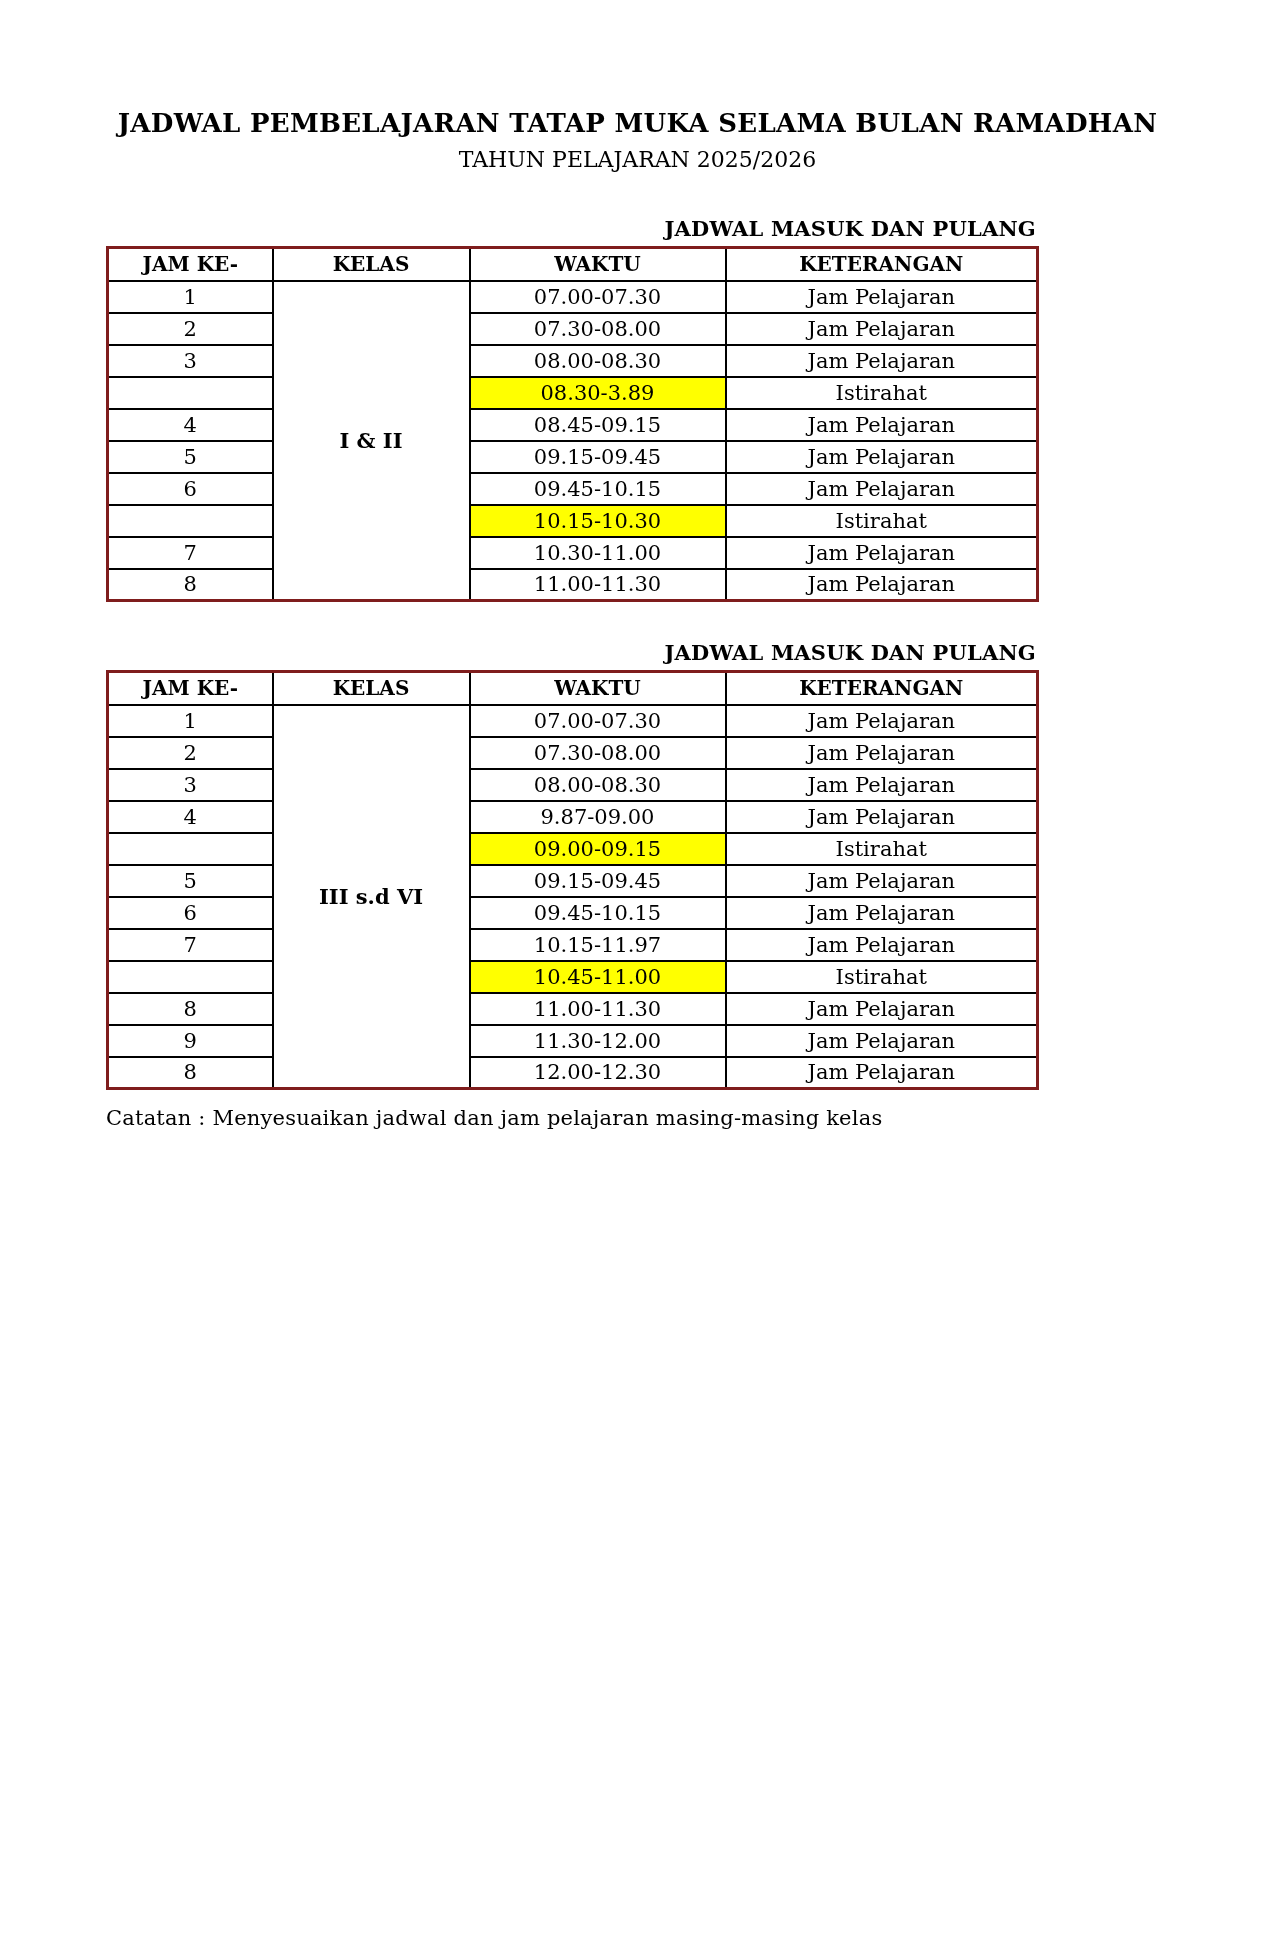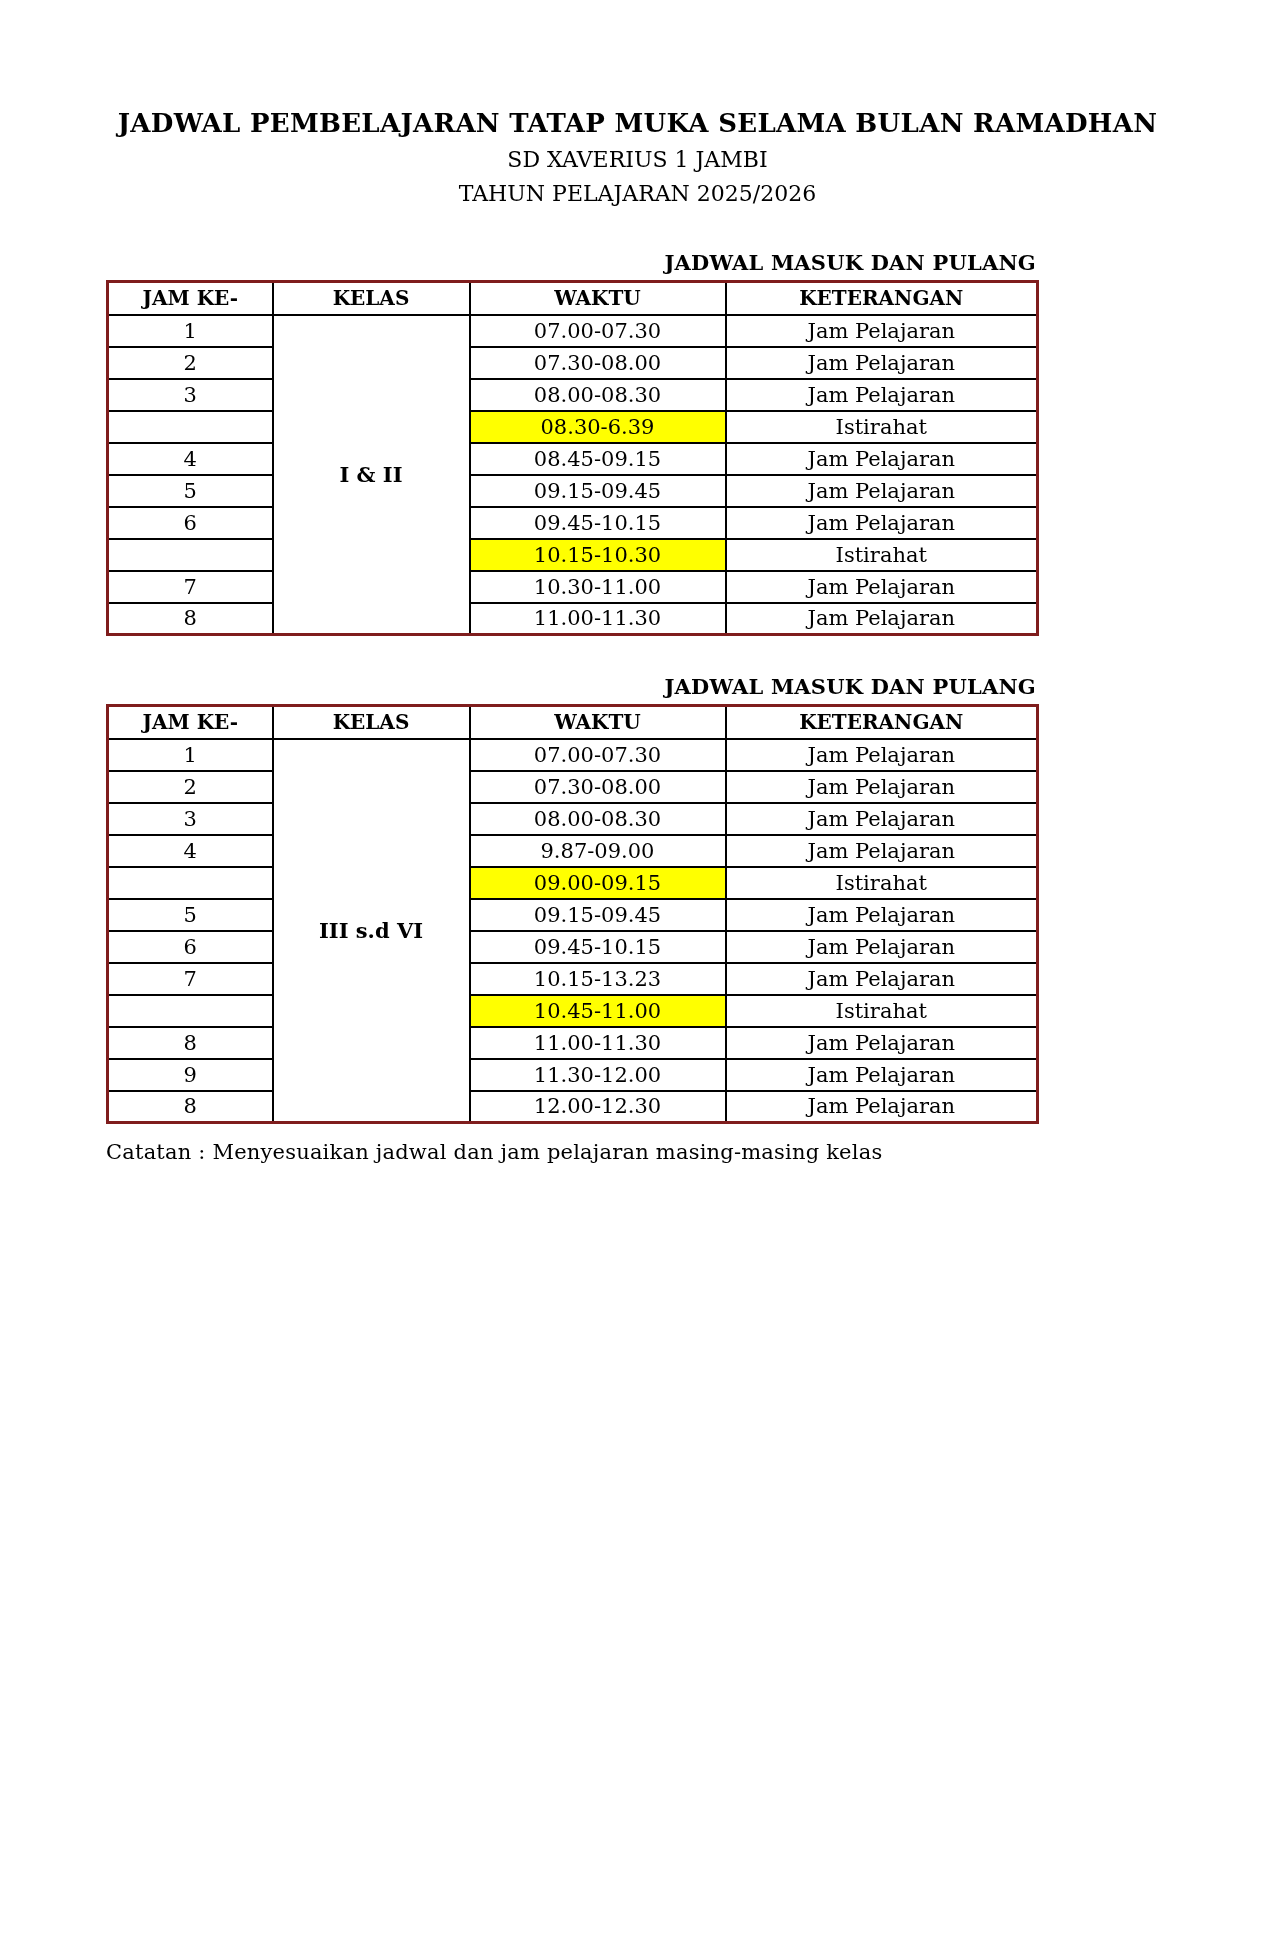--- a/index.html
+++ b/index.html
@@ -75,21 +75,20 @@
     font-size: 21px;
     font-weight: normal;
     letter-spacing: 0.2px;
   }
 </style>
 </head>
 <body>
 
 <header class="doc-header">
   <div class="doc-title">JADWAL PEMBELAJARAN TATAP MUKA SELAMA BULAN RAMADHAN</div>
-  <div class="doc-sub">SD XAVERIUS 1 JAMBI</div>
   <div class="doc-sub">TAHUN PELAJARAN 2025/2026</div>
 </header>
 
 <main class="content">
 
   <section class="table-block first">
     <h2>JADWAL MASUK DAN PULANG</h2>
     <table class="schedule">
         <colgroup>
           <col style="width: 165px;">
@@ -117,21 +116,21 @@
             <td>07.30-08.00</td>
             <td>Jam Pelajaran</td>
           </tr>
           <tr>
             <td>3</td>
             <td>08.00-08.30</td>
             <td>Jam Pelajaran</td>
           </tr>
           <tr>
             <td></td>
-            <td class="hl">08.30-6.39</td>
+            <td class="hl">08.30-3.89</td>
             <td>Istirahat</td>
           </tr>
           <tr>
             <td>4</td>
             <td>08.45-09.15</td>
             <td>Jam Pelajaran</td>
           </tr>
           <tr>
             <td>5</td>
             <td>09.15-09.45</td>
@@ -210,21 +209,21 @@
             <td>09.15-09.45</td>
             <td>Jam Pelajaran</td>
           </tr>
           <tr>
             <td>6</td>
             <td>09.45-10.15</td>
             <td>Jam Pelajaran</td>
           </tr>
           <tr>
             <td>7</td>
-            <td>10.15-13.23</td>
+            <td>10.15-11.97</td>
             <td>Jam Pelajaran</td>
           </tr>
           <tr>
             <td></td>
             <td class="hl">10.45-11.00</td>
             <td>Istirahat</td>
           </tr>
           <tr>
             <td>8</td>
             <td>11.00-11.30</td>

